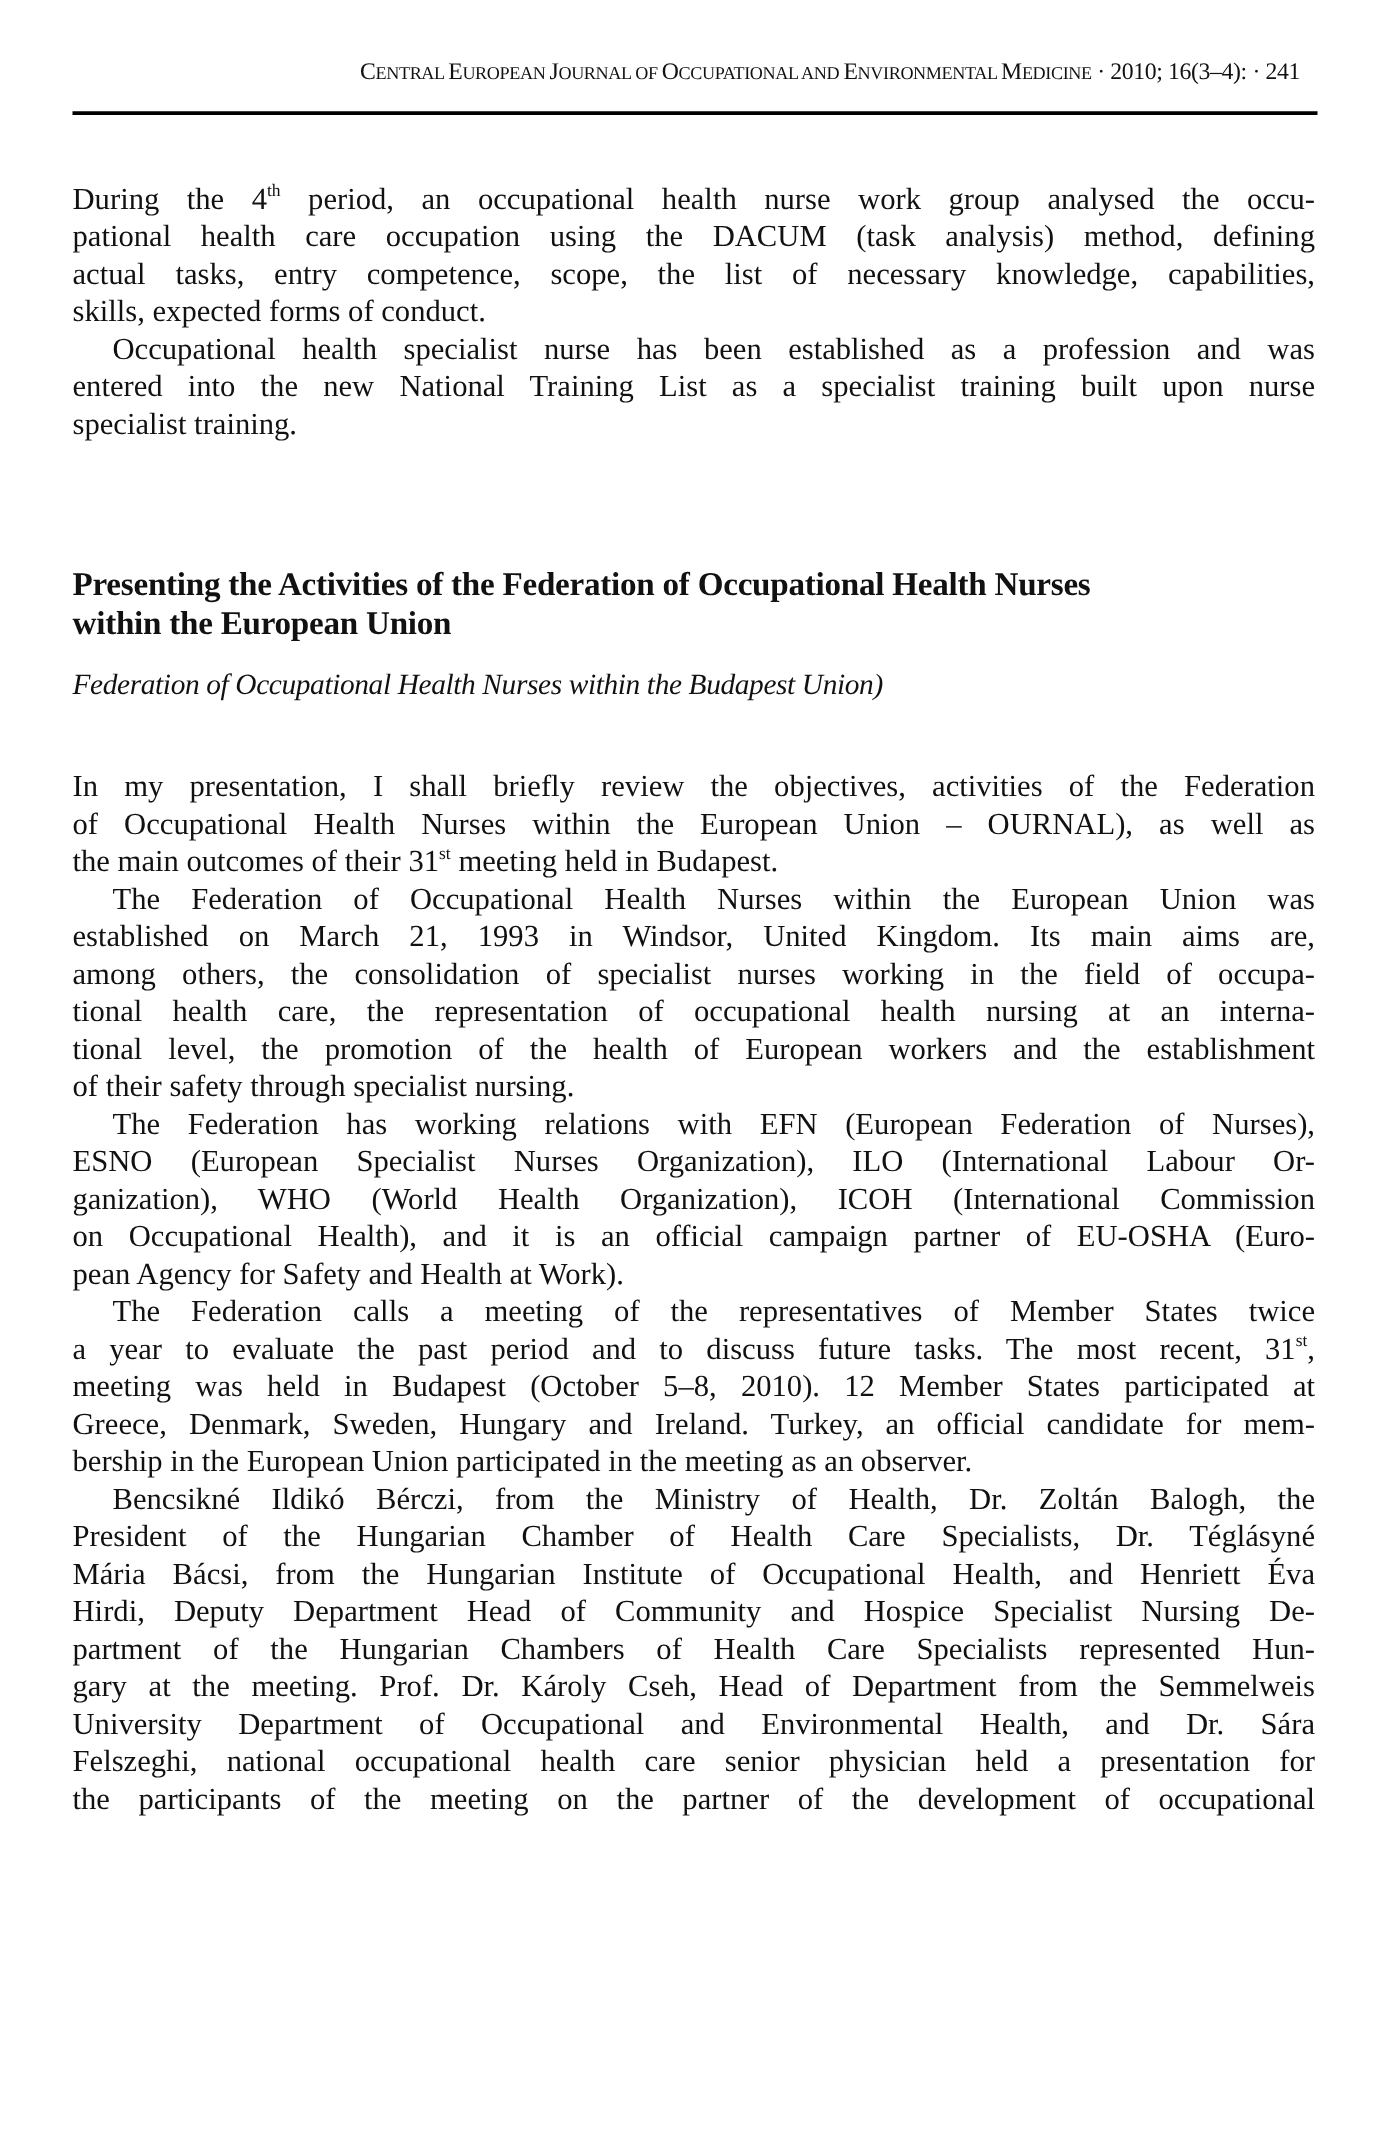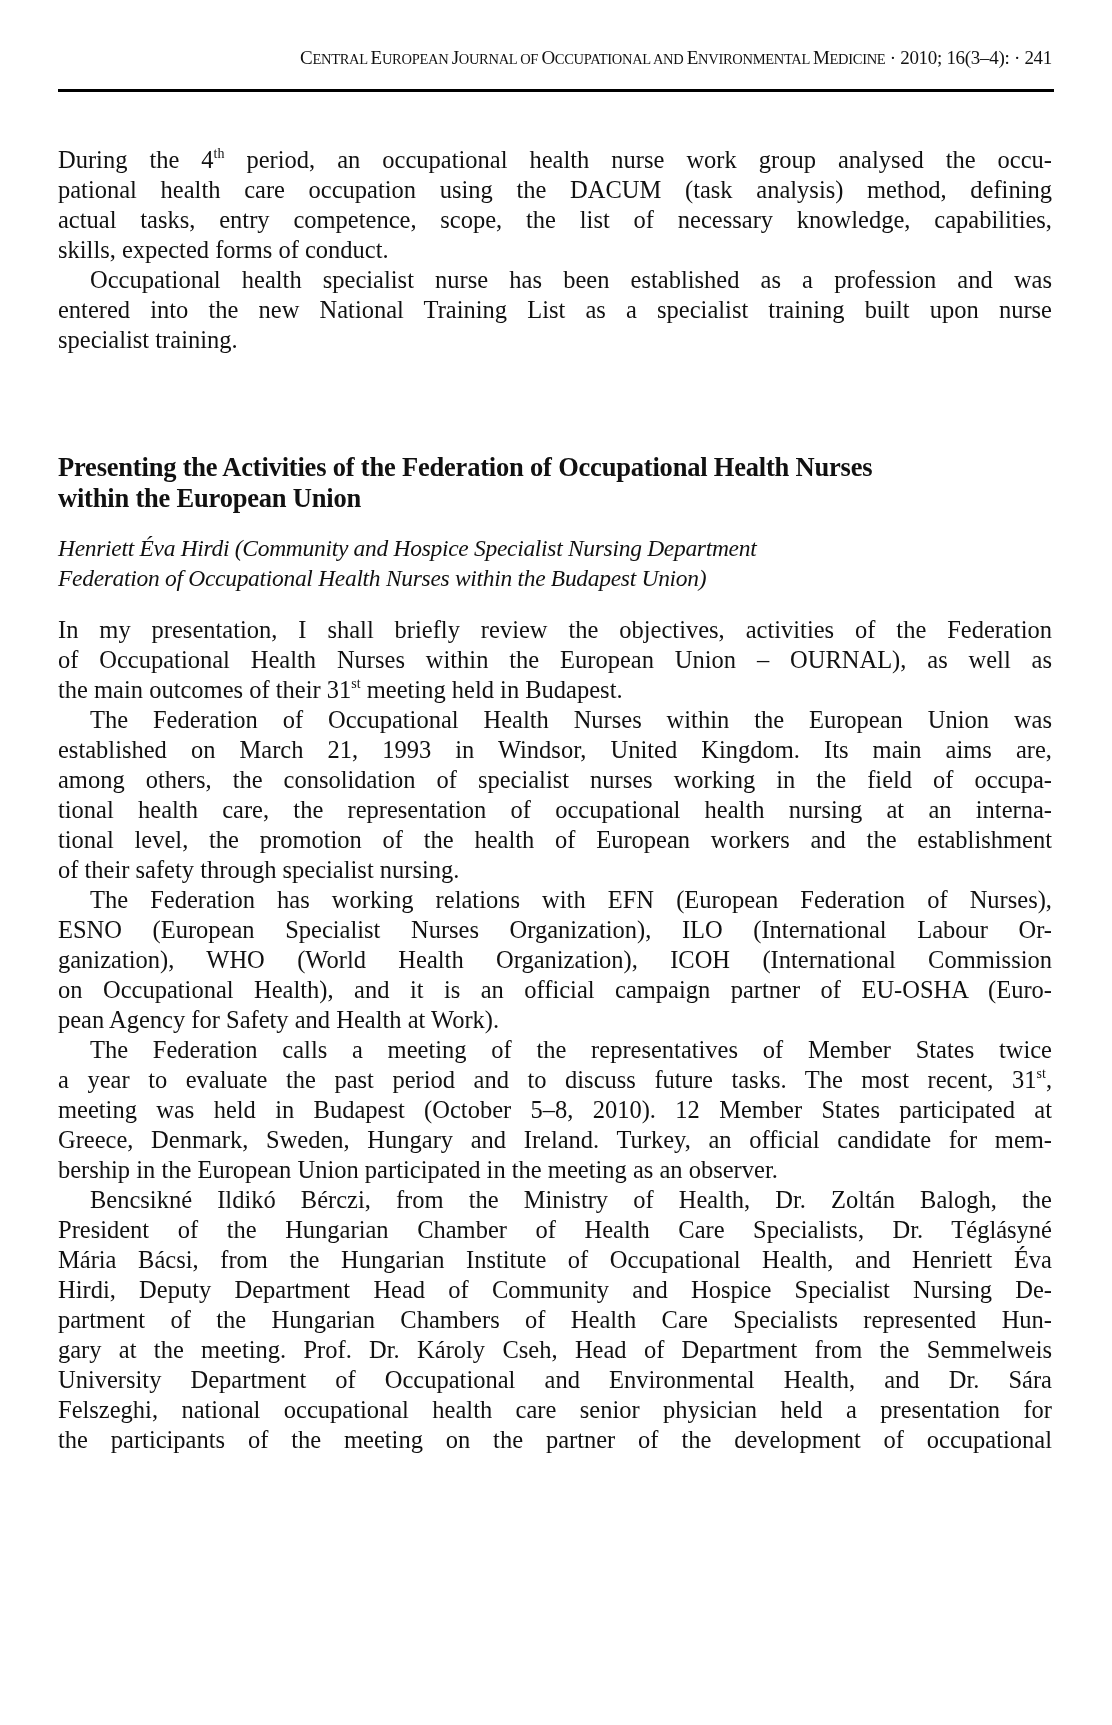--- a/index.html
+++ b/index.html
@@ -1,19 +1,19 @@
 <!DOCTYPE html>
 <html><head>
 <meta charset="utf-8">
 <style>
   html, body { margin: 0; padding: 0; background: #ffffff; }
   body { width: 1112px; height: 1725px; position: relative; overflow: hidden;
          font-family: "Liberation Serif", "DejaVu Serif", serif; color: #111; }
   .header { position: absolute; left: 58px; top: 46px; width: 996px; height: 40px; }
-  .header-text { position: absolute; right: 2px; top: 0; font-size: 18.5px; letter-spacing: -0.3px; white-space: nowrap; line-height: 24px; }
+  .header-text { position: absolute; right: 14px; top: 0; font-size: 18.5px; letter-spacing: -0.3px; white-space: nowrap; line-height: 24px; }
   .sc-big { font-size: 19px; }
   .sc-small { font-size: 14.5px; }
   .rule { position: absolute; left: 58px; top: 89px; width: 996px; height: 3px; background: #000; }
   .block { position: absolute; left: 58px; width: 994px; }
   .line { display: block; height: 30px; line-height: 30px; font-size: 24.5px; text-align: justify; text-align-last: justify; white-space: nowrap; overflow: visible; }
   .line.last { text-align-last: left; }
   .line.indent { text-indent: 32px; }
   .line span.sup { font-size: 14px; vertical-align: 10px; line-height: 0; margin-top: 24px; }
   .title { position: absolute; left: 58px; top: 452px; width: 1000px; font-weight: bold; font-size: 26.5px; line-height: 31px; letter-spacing: -0.2px; }
   .authors { position: absolute; left: 58px; top: 533px; width: 1000px; font-style: italic; font-size: 23.5px; line-height: 30px; letter-spacing: -0.3px; }
@@ -39,21 +39,20 @@
   <span class="line">entered into the new National Training List as a specialist training built upon nurse</span>
   <span class="line last">specialist training.</span>
 </div>
 
 <div class="title">
   <div>Presenting the Activities of the Federation of Occupational Health Nurses</div>
   <div>within the European Union</div>
 </div>
 
 <div class="authors">
-  <div>Henriett Éva Hirdi (Community and Hospice Specialist Nursing Department</div>
   <div>Federation of Occupational Health Nurses within the Budapest Union)</div>
 </div>
 
 <div class="block" style="top:615px;">
   <span class="line">In my presentation, I shall briefly review the objectives, activities of the Federation</span>
   <span class="line">of Occupational Health Nurses within the European Union – OURNAL), as well as</span>
   <span class="line last"><span>the main outcomes of their 31</span><span class="sup">st</span><span> meeting held in Budapest.</span></span>
   <span class="line indent">The Federation of Occupational Health Nurses within the European Union was</span>
   <span class="line">established on March 21, 1993 in Windsor, United Kingdom. Its main aims are,</span>
   <span class="line">among others, the consolidation of specialist nurses working in the field of occupa-</span>

